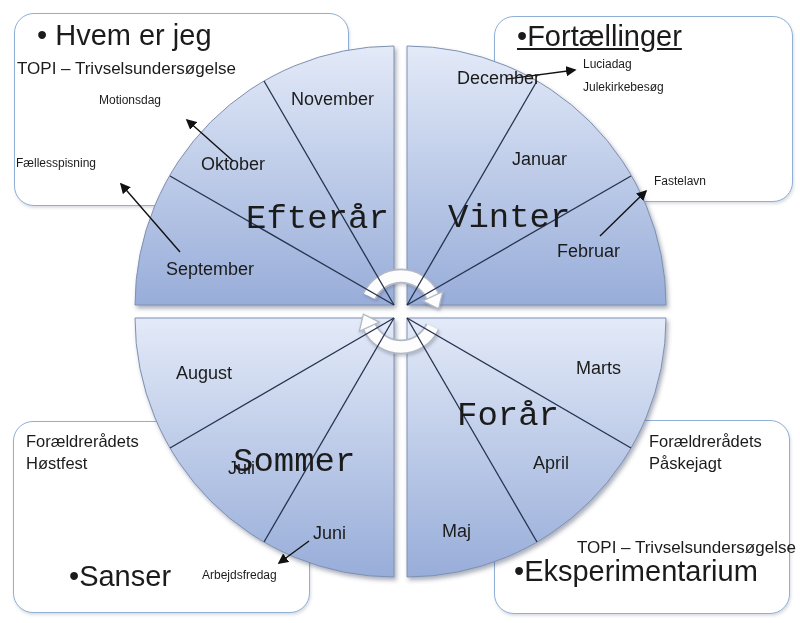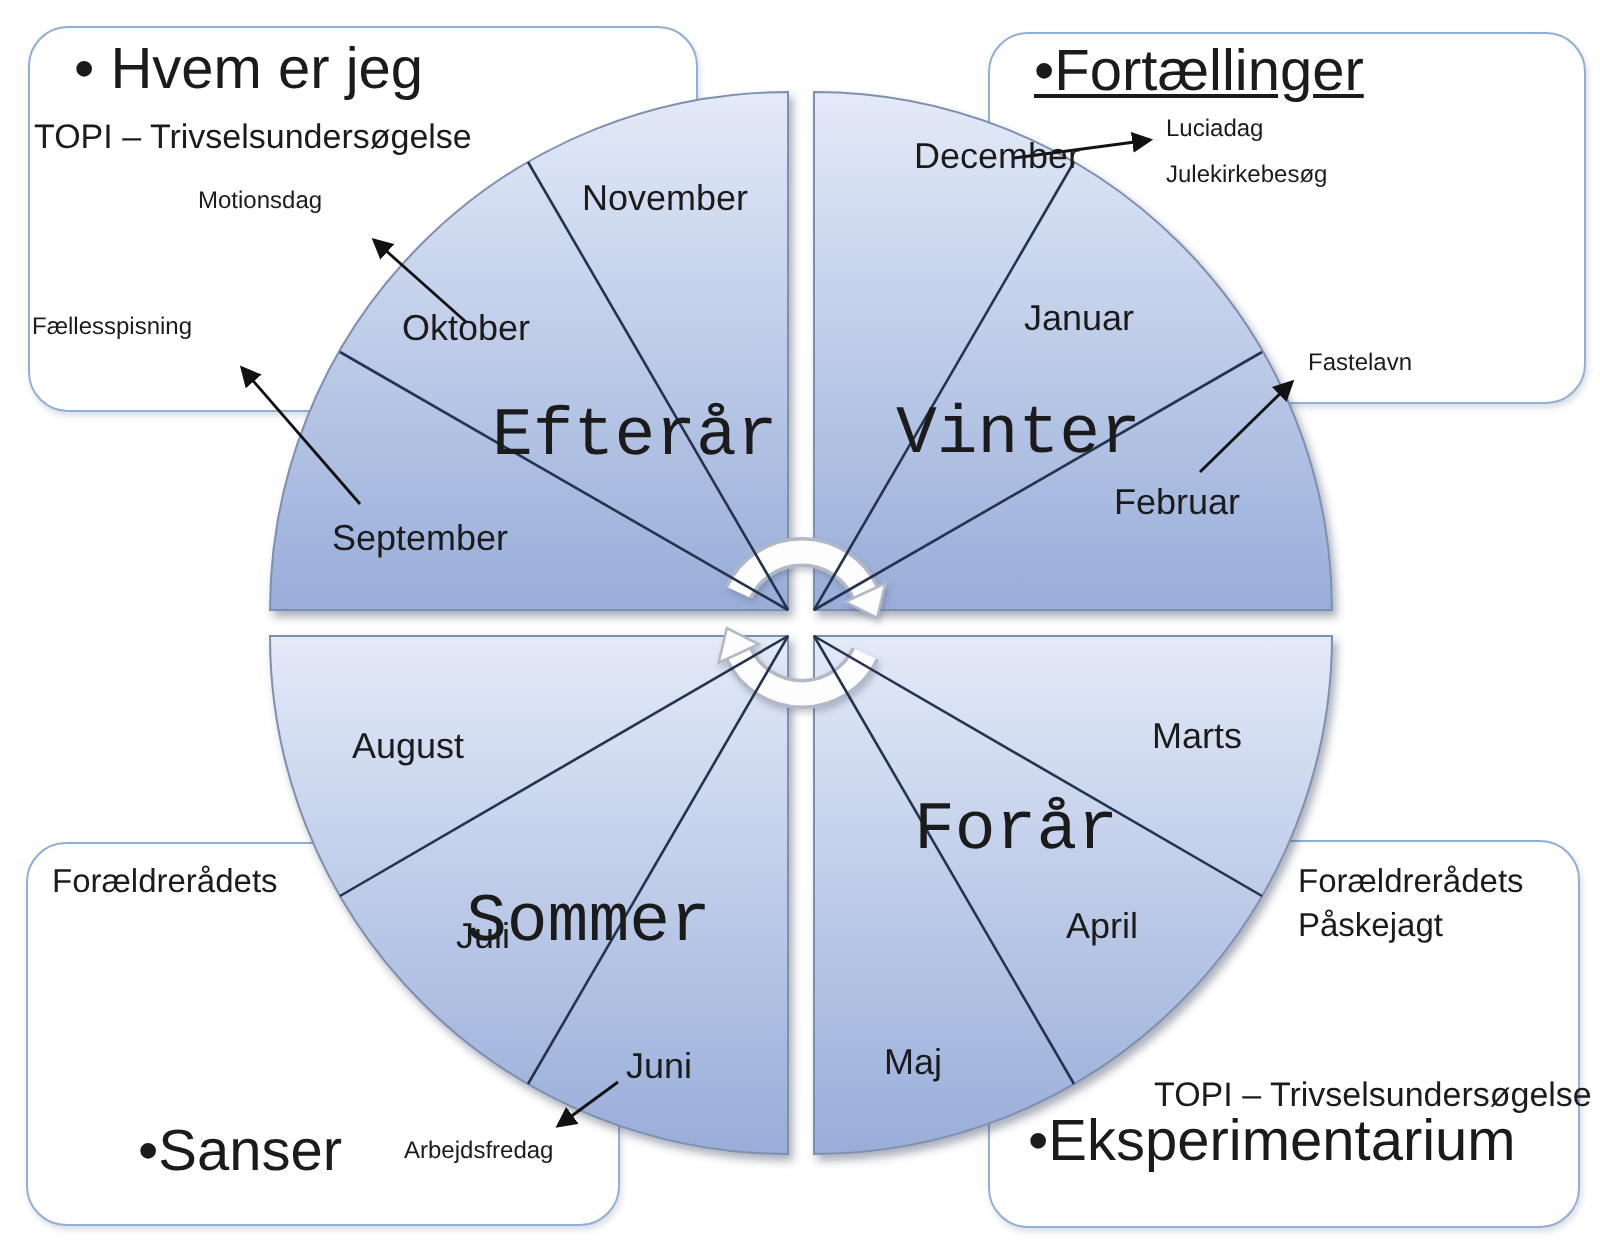--- a/index.html
+++ b/index.html
@@ -33,20 +33,21 @@
     <div class="box-sub" style="left:2px;top:45px;">TOPI – Trivselsundersøgelse</div>
   </div>
 
   <div class="cbox" style="left:494px;top:16px;width:297px;height:184px;">
     <div class="box-title" style="left:22px;top:3px;text-decoration:underline;">•Fortællinger</div>
   </div>
 
   <div class="cbox" style="left:13px;top:421px;width:295px;height:190px;">
     <div class="box-note" style="left:12px;top:8px;">
       <div>Forældrerådets</div>
+      <div>Høstfest</div>
     </div>
     <div class="box-title" style="left:20px;top:138px;margin-left:35px;">•Sanser</div>
   </div>
 
   <div class="cbox" style="left:494px;top:420px;width:294px;height:192px;">
     <div class="box-note" style="left:154px;top:9px;">
       <div>Forældrerådets</div>
       <div>Påskejagt</div>
     </div>
     <div class="box-sub" style="left:82px;top:117px;">TOPI – Trivselsundersøgelse</div>

